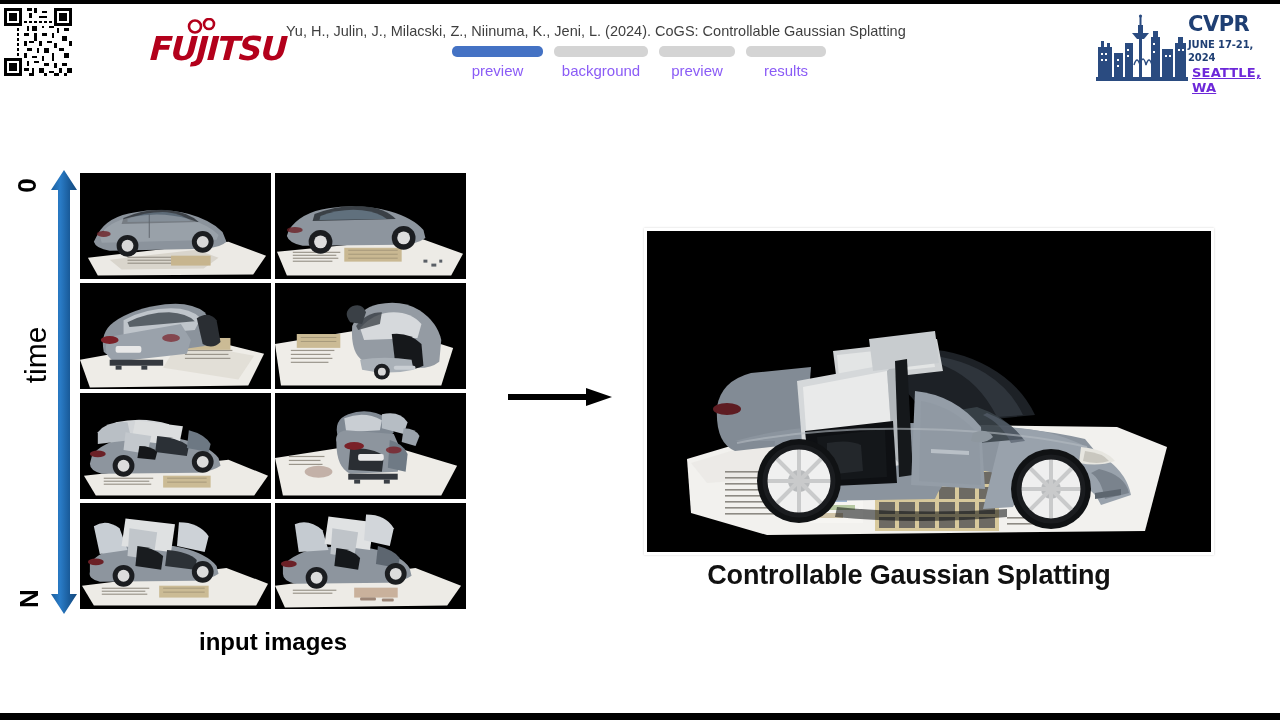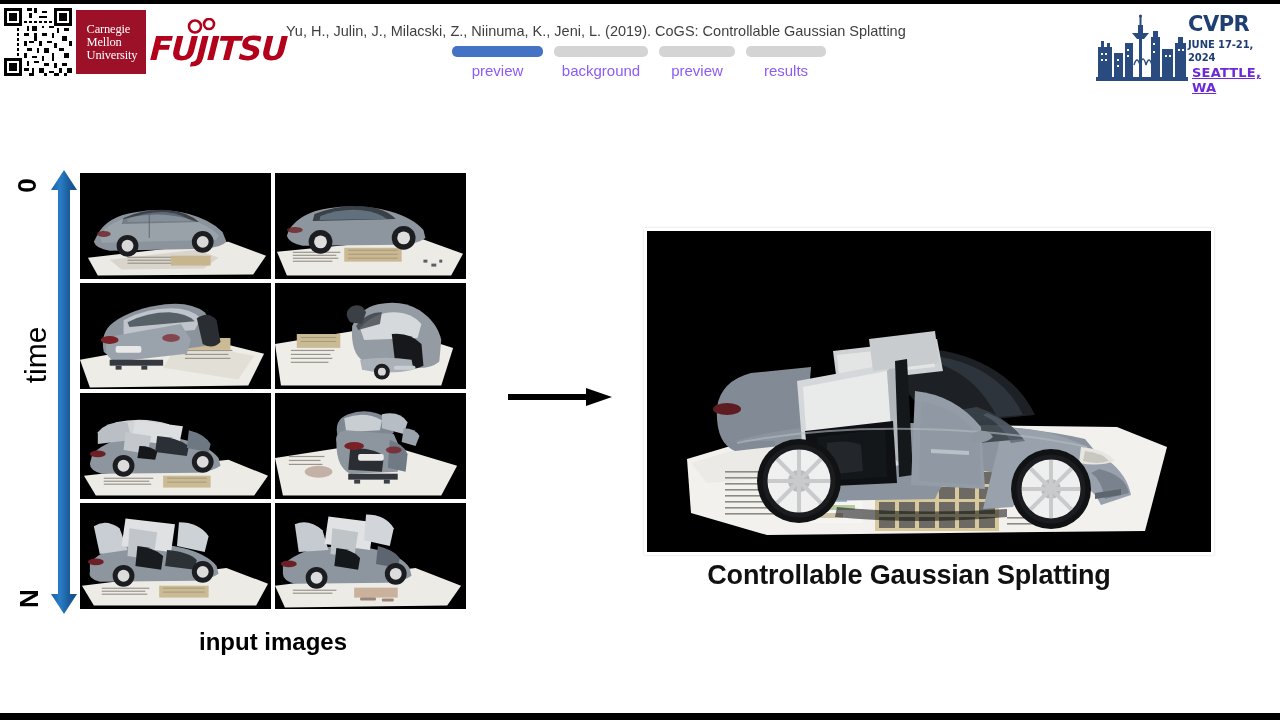--- a/index.html
+++ b/index.html
@@ -345,37 +345,30 @@
           <rect x="23" y="25" width="1" height="2"></rect>
             <rect x="26" y="25" width="2" height="2"></rect>
           <rect x="11" y="27" width="2" height="1"></rect>
             <rect x="17" y="27" width="1" height="1"></rect>
           <rect x="21" y="27" width="2" height="1"></rect>
             <rect x="25" y="27" width="1" height="1"></rect>
         </g>
       </svg>
     </div>
 
-    <div class="cmu-logo">
-      <div class="cmu-logo-text">
-        <div>Carnegie</div>
-        <div>Mellon</div>
-        <div>University</div>
-      </div>
-    </div>
 
     <div class="fujitsu">
       <svg class="fujitsu-mark" viewBox="0 0 34 16">
         <circle cx="9" cy="8.5" r="6" fill="none" stroke="#b3001b" stroke-width="2.6"></circle>
         <circle cx="23" cy="6" r="5" fill="none" stroke="#b3001b" stroke-width="2.6"></circle>
       </svg>
       <div class="fujitsu-word">FUJITSU</div>
     </div>
 
-    <div class="citation">Yu, H., Julin, J., Milacski, Z., Niinuma, K., Jeni, L. (2019). CoGS: Controllable Gaussian Splatting</div>
+    <div class="citation">Yu, H., Julin, J., Milacski, Z., Niinuma, K., Jeni, L. (2024). CoGS: Controllable Gaussian Splatting</div>
 
     <div class="tabs">
       <div class="tab active tab-sp-0">
         <div class="tab-chip"></div>
         <div class="tab-label">preview</div>
       </div>
       <div class="tab-gap"></div>
       <div class="tab tab-sp-1">
         <div class="tab-chip"></div>
         <div class="tab-label">background</div>

